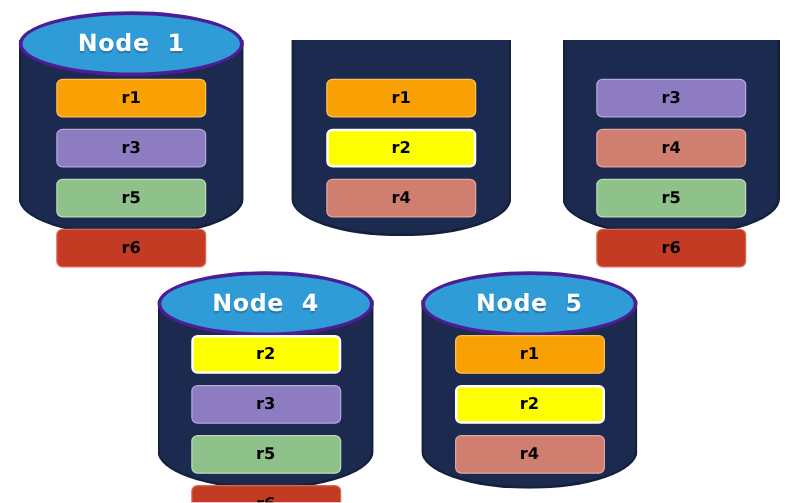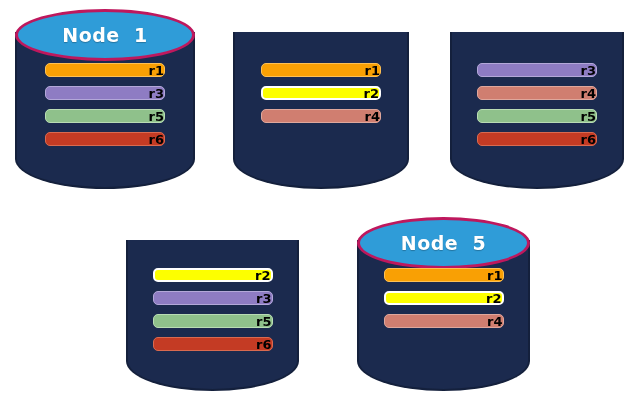--- a/index.html
+++ b/index.html
@@ -15,43 +15,43 @@
     position:absolute;left:1px;right:1px;top:24px;bottom:1px;
     background:#1B2A4E;
     border:2px solid #14203C;
     border-top:none;
     border-radius:0 0 50% 50% / 0 0 30px 30px;
     z-index:1;
   }
   .cyl-top{
     position:absolute;left:1px;right:1px;top:1px;height:46px;
     background:#2F9CD8;
-    border:3px solid #be185d;
+    border:3px solid #4c1d95;
     border-radius:50%;
     z-index:2;
     display:flex;align-items:center;justify-content:center;
   }
   .node-title{
     color:#ffffff;
     font-size:19px;
     font-weight:700;
     letter-spacing:0.5px;
     white-space:pre;
     text-shadow:0 1px 1px rgba(0,0,0,0.25);
   }
   .bars{
     position:absolute;left:0;right:0;
     display:flex;flex-direction:column;align-items:center;gap:9px;
     z-index:3;
   }
   .bar{
     box-sizing:border-box;
-    width:120px;height:14px;
+    width:120px;height:31px;
     border-radius:5px;
-    display:flex;align-items:center;justify-content:flex-end;
+    display:flex;align-items:center;justify-content:center;
   }
   .bar span{
     color:#000000;
     font-size:13px;
     font-weight:700;
     line-height:1;
   }
 </style>
 </head>
 <body>
@@ -103,36 +103,39 @@
         <div class="bar" style="background: rgb(143, 193, 139); border: 1px solid rgb(185, 220, 180);">
           <span>r5</span>
         </div>
         <div class="bar" style="background: rgb(196, 59, 36); border: 1px solid rgb(217, 106, 80);">
           <span>r6</span>
         </div>
       </div>
   </div>
     <div class="cylinder" style="left: 125px; top: 216px; width: 175px; height: 176px;">
     <div class="cyl-body"></div>
+    <div class="cyl-top">
+      <span class="node-title">Node  4</span>
+    </div>
     <div class="bars" style="top: 52px;">
         <div class="bar" style="background: rgb(253, 255, 0); border: 2px solid rgb(255, 255, 255);">
           <span>r2</span>
         </div>
         <div class="bar" style="background: rgb(142, 124, 195); border: 1px solid rgb(179, 168, 217);">
           <span>r3</span>
         </div>
         <div class="bar" style="background: rgb(143, 193, 139); border: 1px solid rgb(185, 220, 180);">
           <span>r5</span>
         </div>
         <div class="bar" style="background: rgb(196, 59, 36); border: 1px solid rgb(217, 106, 80);">
           <span>r6</span>
         </div>
       </div>
   </div>
-    <div class="cylinder" style="left: 356px; top: 216px; width: 175px; height: 176px;">
+    <div class="cylinder" style="left: 336px; top: 216px; width: 175px; height: 176px;">
     <div class="cyl-body"></div>
     <div class="cyl-top">
       <span class="node-title">Node  5</span>
     </div>
     <div class="bars" style="top: 52px;">
         <div class="bar" style="background: rgb(249, 160, 4); border: 1px solid rgb(253, 192, 85);">
           <span>r1</span>
         </div>
         <div class="bar" style="background: rgb(253, 255, 0); border: 2px solid rgb(255, 255, 255);">
           <span>r2</span>

